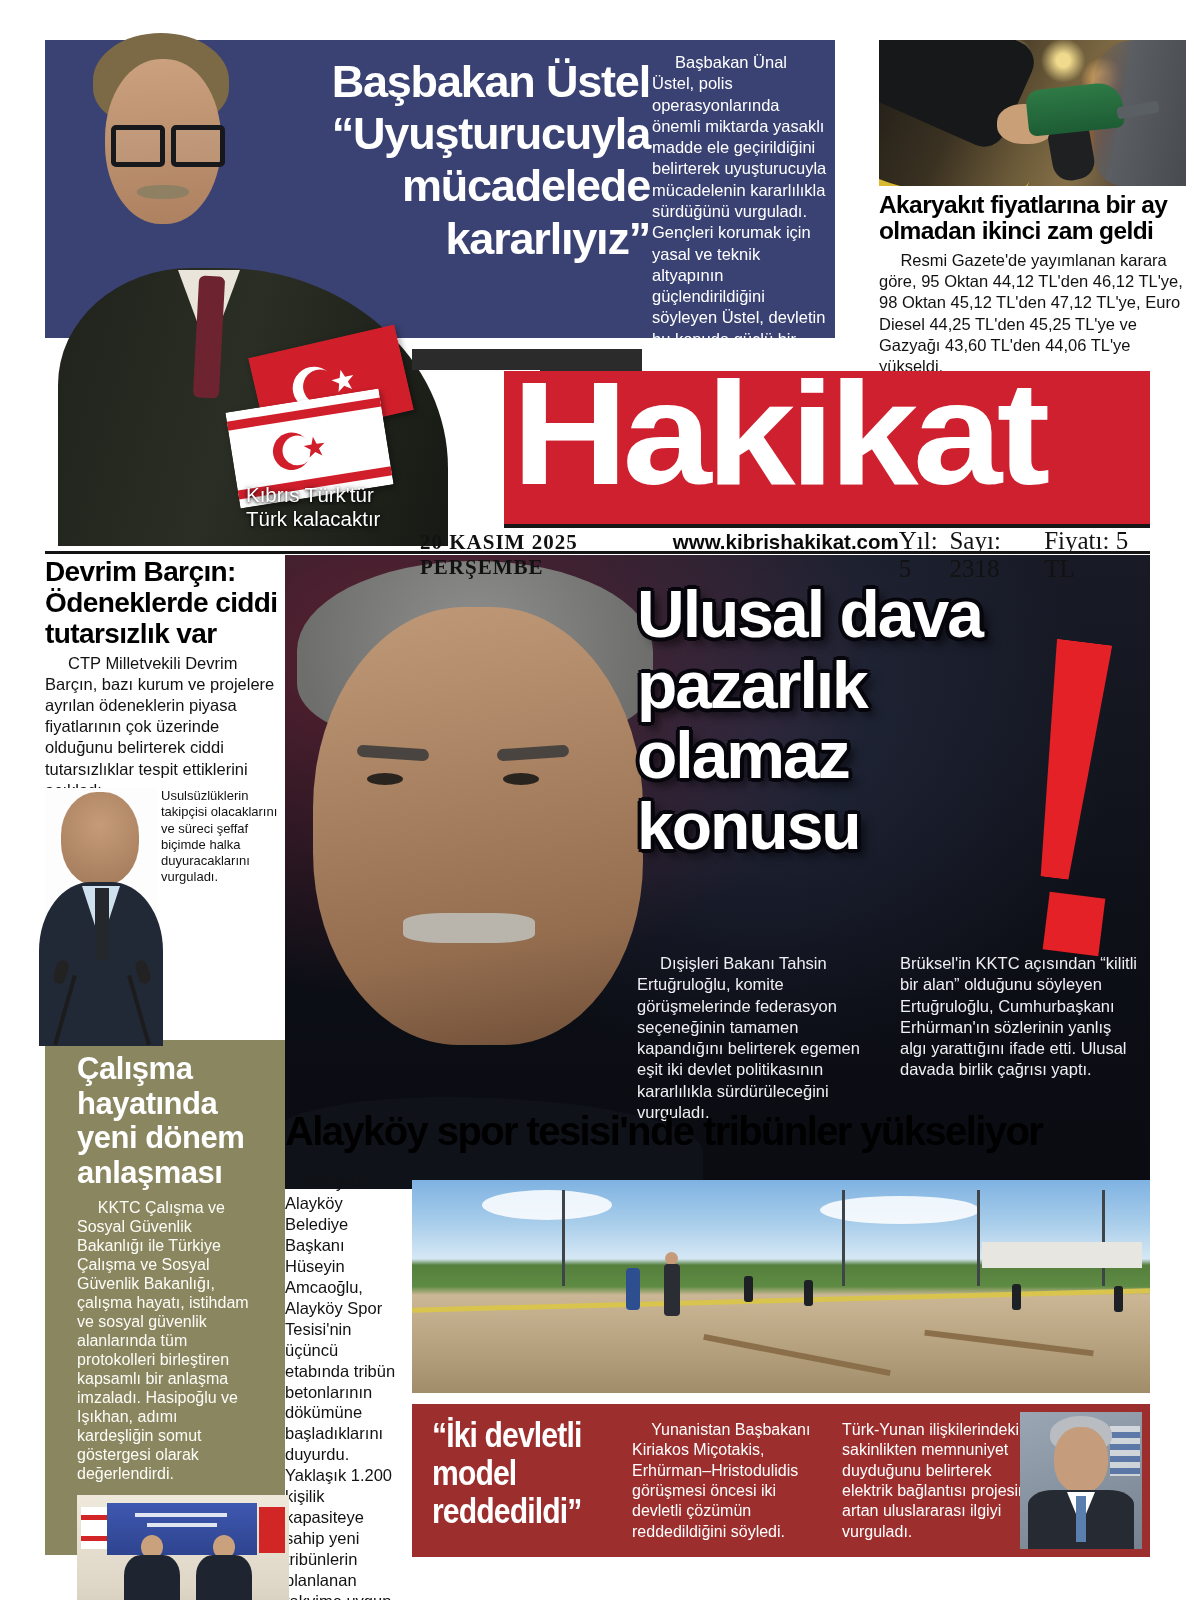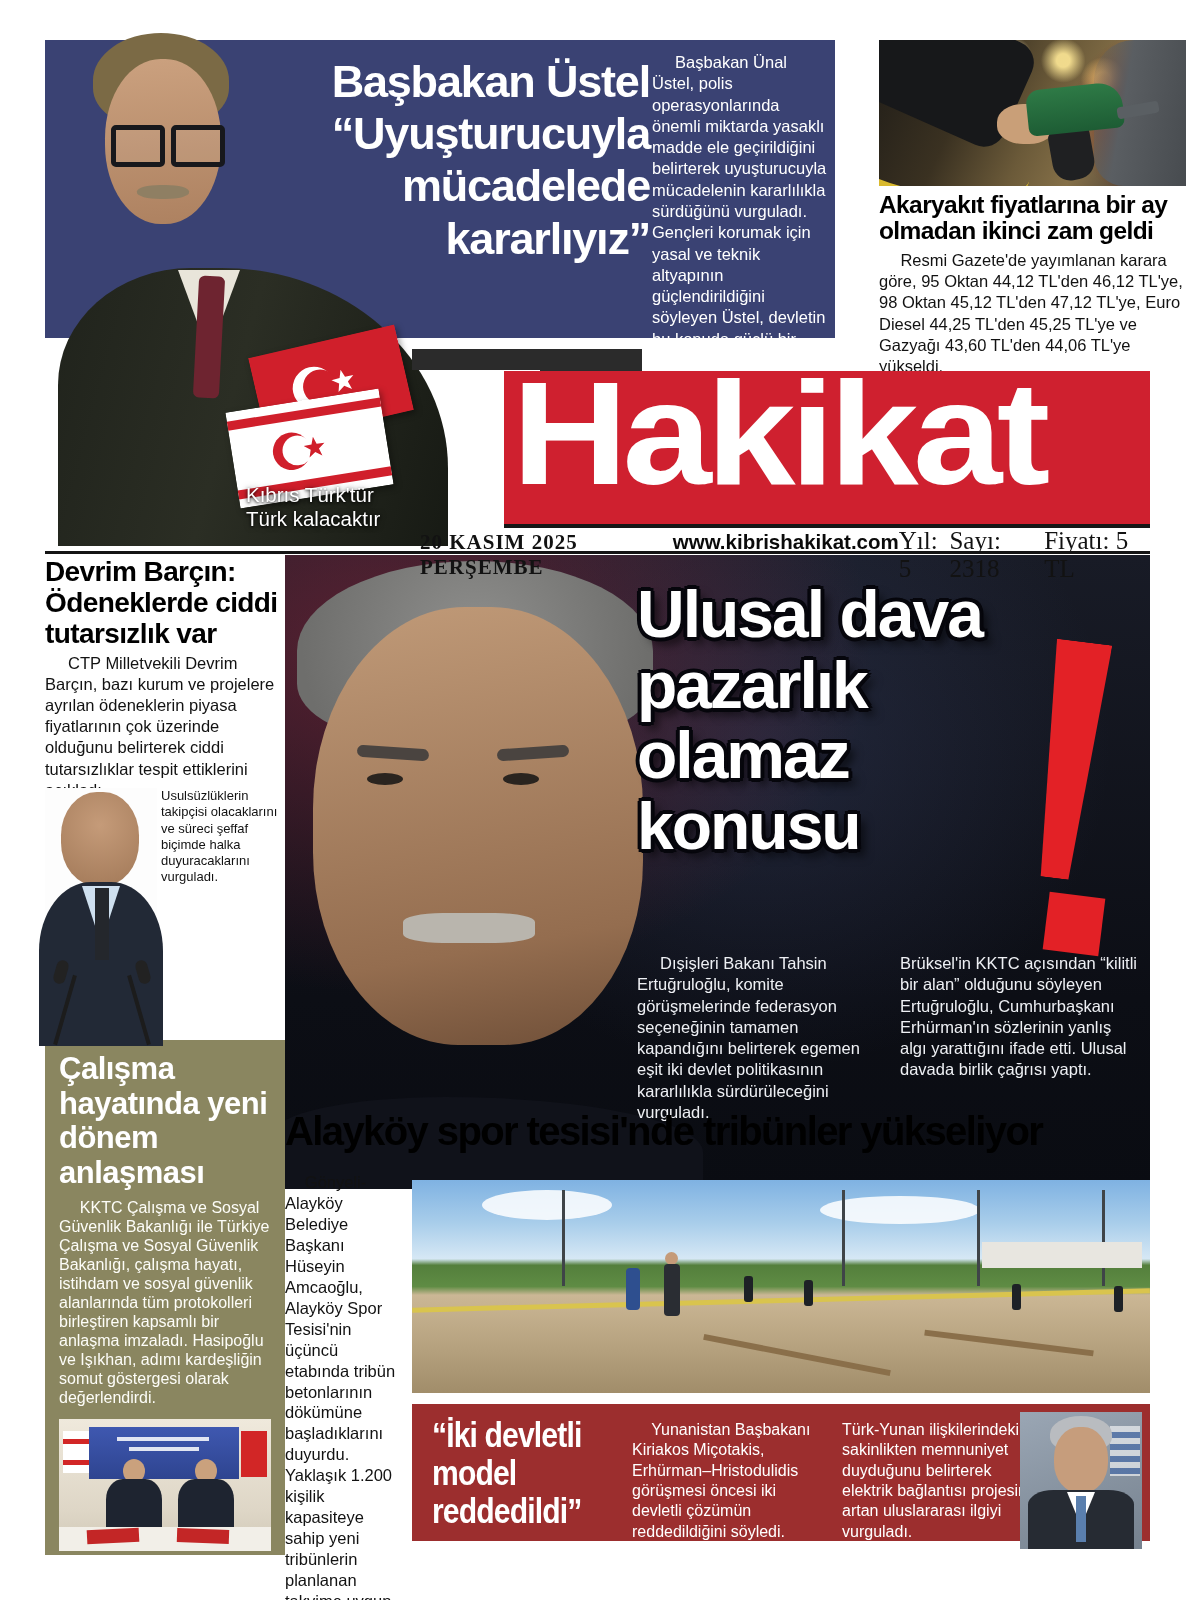--- a/index.html
+++ b/index.html
@@ -88,21 +88,21 @@
   .bp-tie{position:absolute;left:50px;top:100px;width:14px;height:72px;background:#24272c;}
   .bp-mic{position:absolute;width:4px;height:72px;background:#1c1c1c;}
   .bp-mic1{left:18px;top:186px;transform:rotate(16deg);}
   .bp-mic2{left:92px;top:186px;transform:rotate(-16deg);}
   .bp-michead{position:absolute;width:12px;height:24px;background:#222;border-radius:6px;}
   .bp-mh1{left:10px;top:172px;transform:rotate(16deg);}
   .bp-mh2{left:92px;top:172px;transform:rotate(-16deg);}
   .barcin-wraptext{flex:1;font-size:13px;line-height:1.25;text-align:left;color:#121212;}
 
   .olive-box{left:45px;top:1040px;width:240px;height:515px;background:#8a8660;z-index:1;
-    padding:12px 14px;box-sizing:border-box;color:#fff;}
+    padding:12px 32px;box-sizing:border-box;color:#fff;}
   .olive-headline{font-weight:800;font-size:31px;line-height:1.12;letter-spacing:-0.5px;}
   .olive-body{margin-top:7px;font-size:16px;line-height:1.19;text-indent:1.3em;color:#fdfdf8;}
   .signing-photo{position:relative;margin-top:12px;width:212px;height:132px;overflow:hidden;
     background:linear-gradient(#efe9dc,#ded6c6 70%,#cfc7b6);}
   .sp-banner{position:absolute;left:30px;top:8px;width:150px;height:52px;
     background:linear-gradient(#3f58b0,#2e4490);}
   .sp-bl{position:absolute;background:rgba(255,255,255,.85);height:4px;}
   .sp-bl1{left:58px;top:18px;width:92px;}
   .sp-bl2{left:70px;top:28px;width:70px;}
   .sp-flag-l{position:absolute;left:4px;top:12px;width:26px;height:42px;
@@ -160,21 +160,21 @@
   .cf1{left:332px;top:96px;} .cf2{left:392px;top:100px;} .cf3{left:600px;top:104px;} .cf4{left:702px;top:106px;}
   .cfm-body{position:absolute;left:252px;top:84px;width:16px;height:52px;background:#2a2d33;border-radius:4px;}
   .cfm-head{position:absolute;left:253px;top:72px;width:13px;height:13px;background:#c59b79;border-radius:50%;}
   .cfb{position:absolute;left:214px;top:88px;width:14px;height:42px;background:#2e4f8f;border-radius:4px;}
   .cy{position:absolute;left:0;top:118px;width:738px;height:5px;background:#d9c44e;transform:rotate(-1.5deg);}
   .cr{position:absolute;height:6px;background:#8a6f4a;}
   .cr1{left:290px;top:172px;width:190px;transform:rotate(11deg);}
   .cr2{left:512px;top:160px;width:170px;transform:rotate(7deg);}
 
   
-  .redbox{left:412px;top:1404px;width:738px;height:137px;background:#9c2e2e;z-index:2;}
+  .redbox{left:412px;top:1404px;width:738px;height:153px;background:#9c2e2e;z-index:2;}
   .redbox-headline{position:absolute;left:20px;top:12px;width:230px;color:#fff;font-weight:900;
     font-size:35px;line-height:1.08;letter-spacing:-1px;transform:scaleX(.86);transform-origin:left top;}
   .redbox-col{position:absolute;top:16px;color:#fff;font-size:16px;line-height:1.27;}
   .redbox-col1{left:220px;width:188px;text-indent:1.2em;}
   .redbox-col2{left:430px;width:200px;}
   .mitsotakis{position:absolute;right:8px;top:8px;width:122px;height:137px;overflow:hidden;
     background:linear-gradient(160deg,#9aa6b4,#76828f);}
   .mi-flag{position:absolute;right:2px;top:14px;width:30px;height:50px;opacity:.6;
     background:repeating-linear-gradient(180deg,#fff 0 6px,#3c64a8 6px 12px);}
   .mi-hair{position:absolute;left:30px;top:4px;width:62px;height:36px;background:#b9bcc0;border-radius:50% 50% 40% 40%;}

